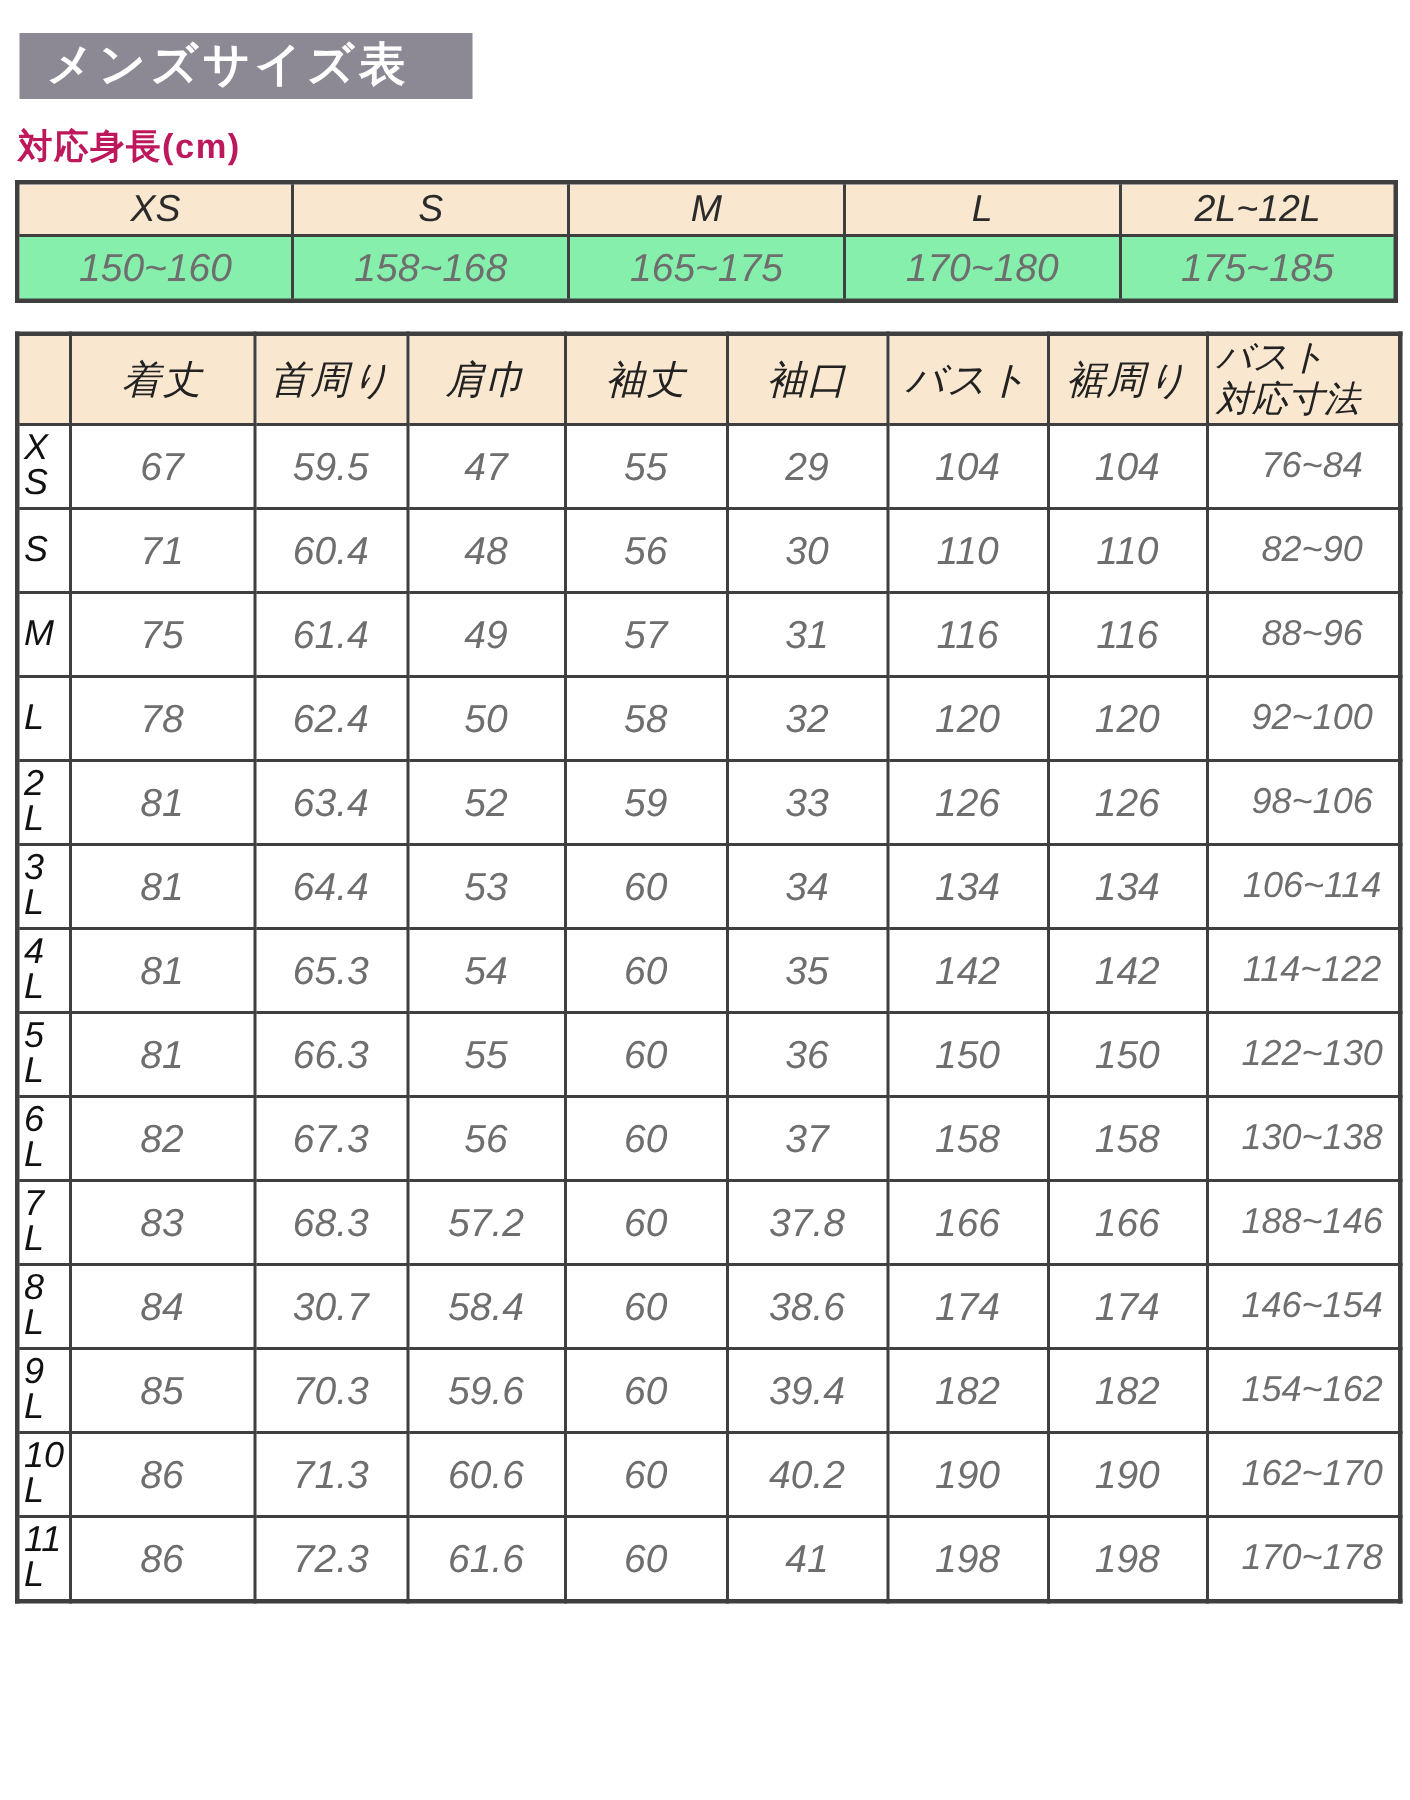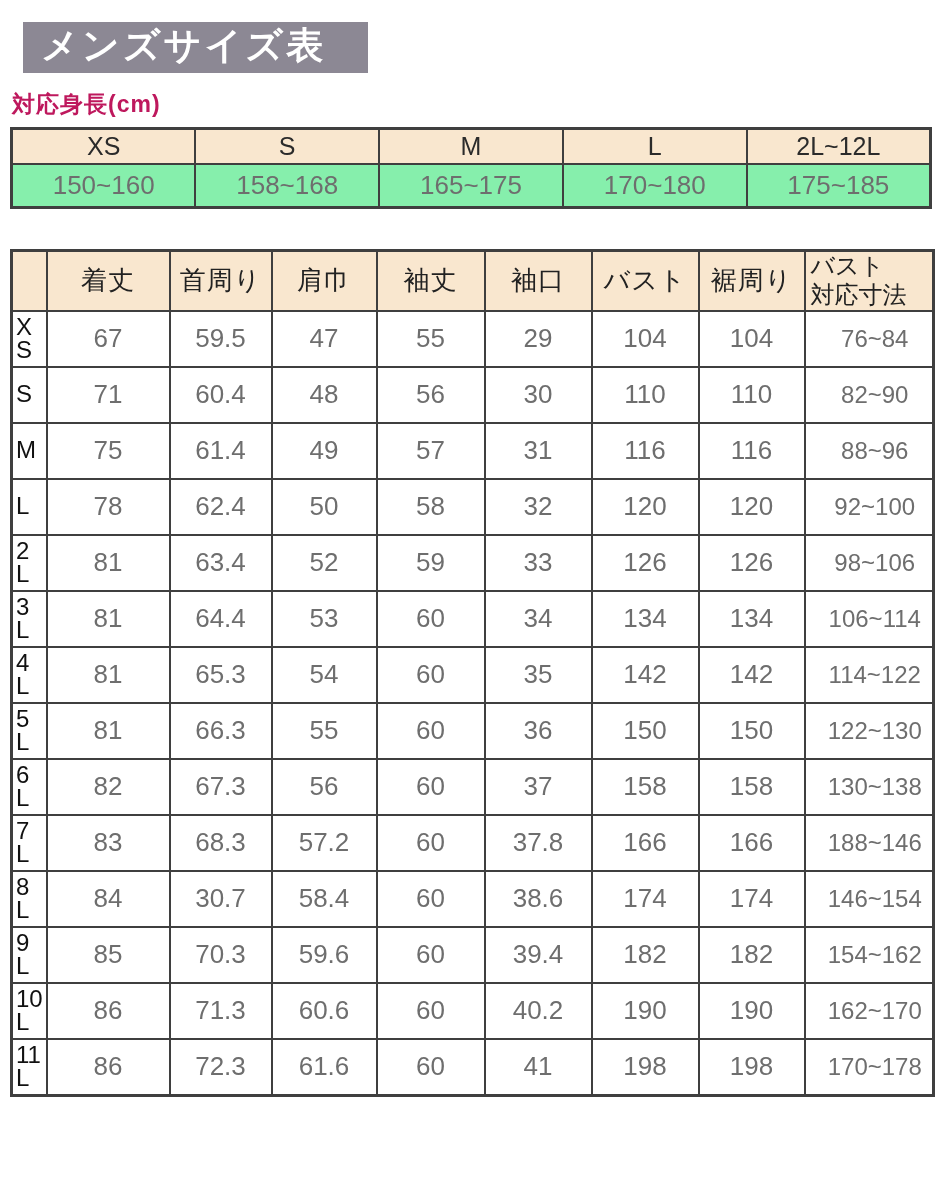--- a/index.html
+++ b/index.html
@@ -12,44 +12,45 @@
     width: 940px;
     height: 1200px;
     box-sizing: border-box;
     padding: 22px 8px 0 10px;
     overflow: hidden;
   }
   .title-bar {
     display: inline-block;
     background: #8c8894;
     color: #ffffff;
-    font-size: 37px;
+    font-size: 31px;
     font-weight: bold;
     letter-spacing: 3px;
     padding: 4px 42px 6px 18px;
     line-height: 1.1;
-    margin-left: 13px;
+    margin-left: 3px;
   }
   .subtitle {
     font-size: 23px;
     font-weight: bold;
     color: #be185d;
     margin: 16px 0 7px 2px;
     letter-spacing: 1px;
   }
   table {
     border-collapse: collapse;
     table-layout: fixed;
     width: 922px;
   }
   table, th, td {
     border: 2px solid #3f3f3f;
   }
   table {
     border-width: 3px;
+    font-style: italic;
   }
   th, td {
     text-align: center;
     vertical-align: middle;
     padding: 0;
     overflow: hidden;
   }
   
   .height-table th {
     background: #f9e7cf;
@@ -59,21 +60,21 @@
     height: 33px;
   }
   .height-table td {
     color: #6e6e6e;
     font-size: 26px;
     height: 41px;
     background: #86efac;
   }
   
   .size-table {
-    margin-top: 40px;
+    margin-top: 19px;
   }
   .size-table thead th {
     background: #f9e7cf;
     color: #222222;
     font-size: 26px;
     font-weight: 500;
     height: 58px;
     letter-spacing: 1px;
   }
   .size-table thead th.corner {

